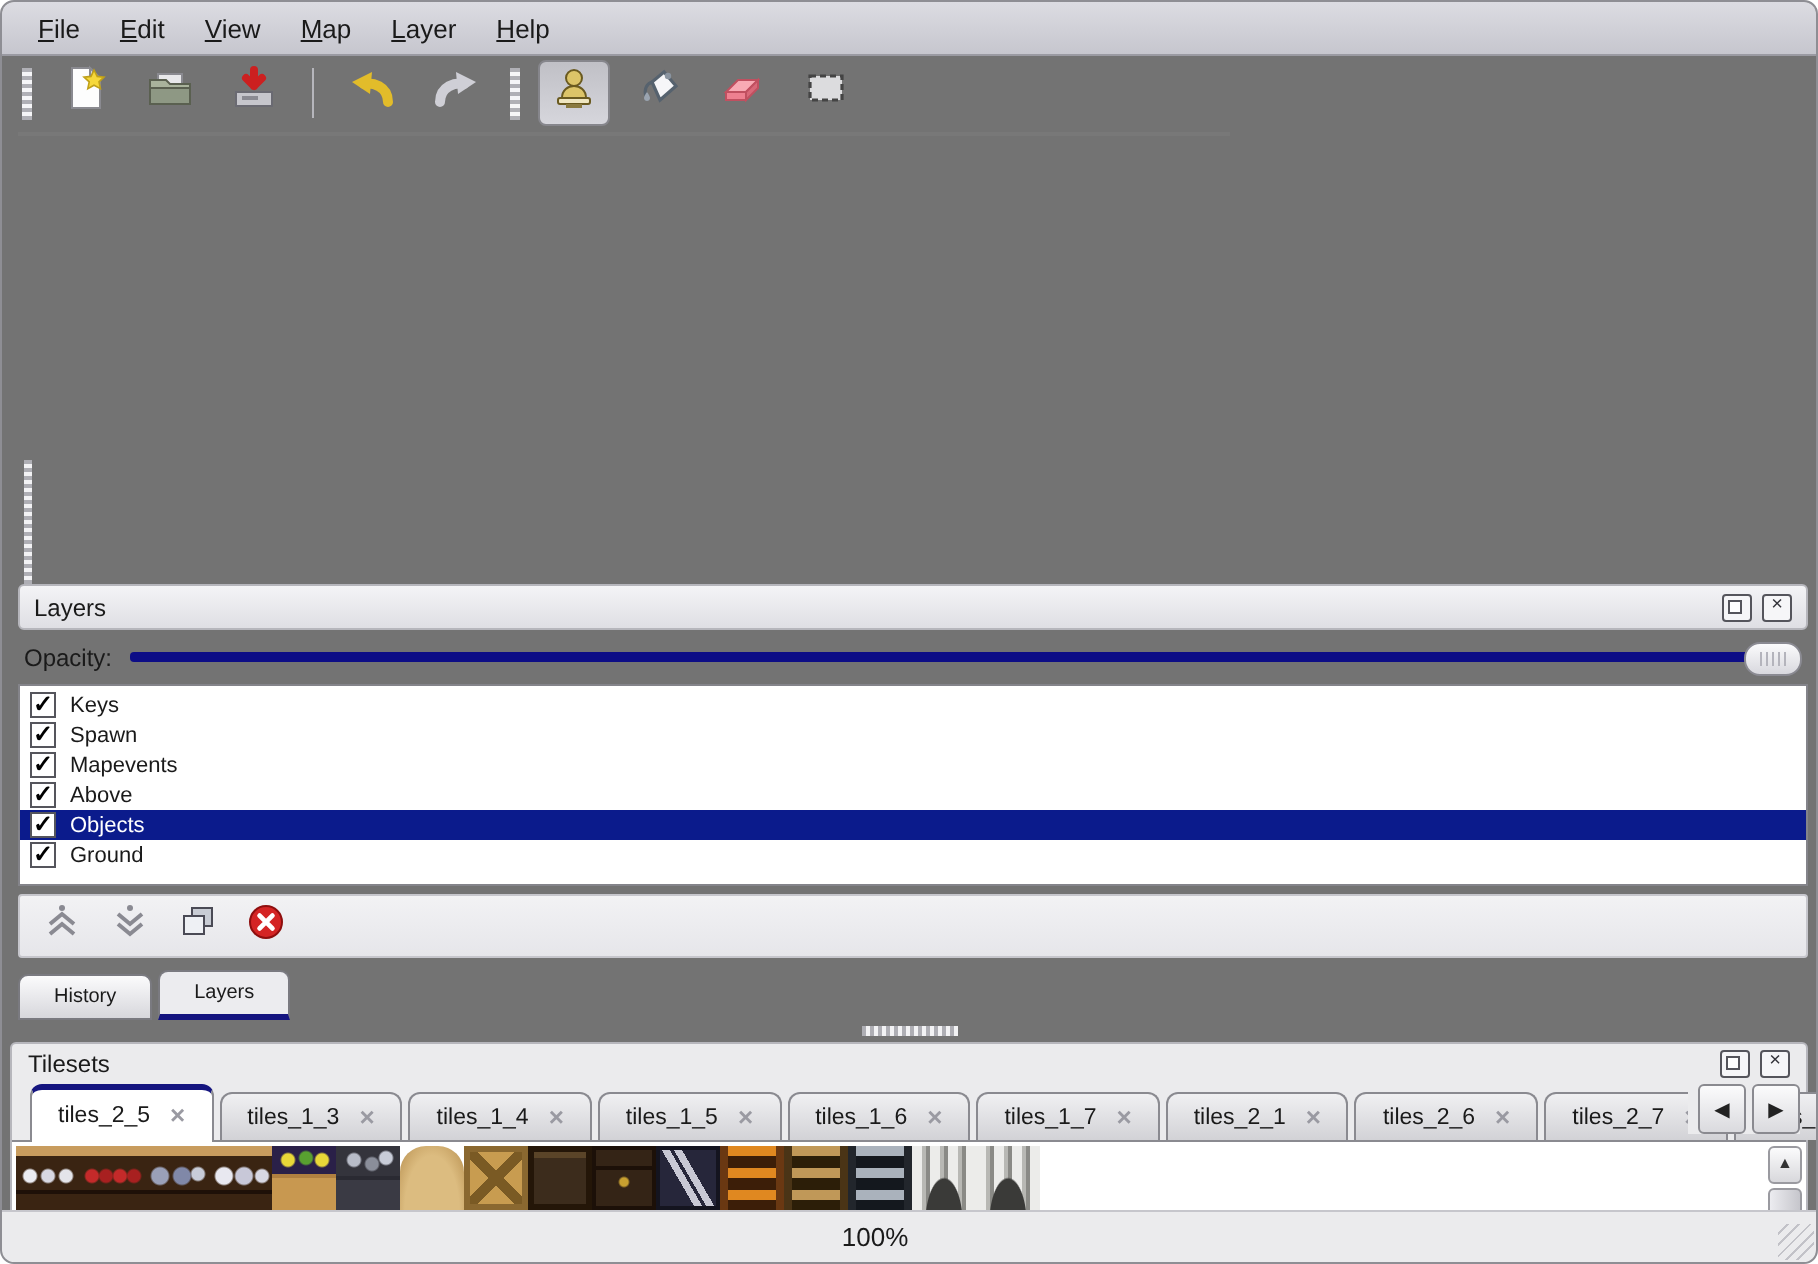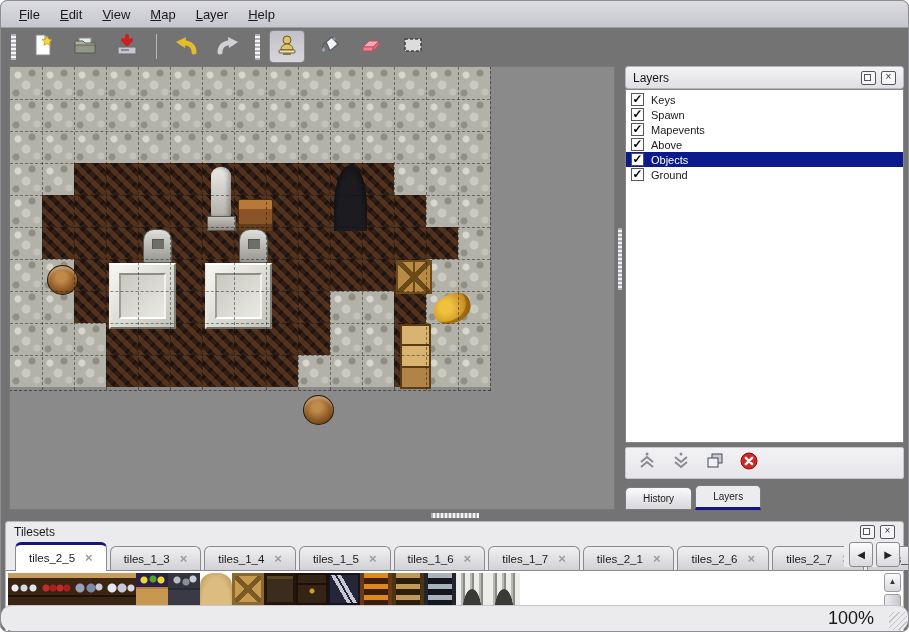--- a/index.html
+++ b/index.html
@@ -12,21 +12,21 @@
   .menu-item::first-letter{text-decoration:underline;}
 
   
   .toolbar{height:37px;display:flex;align-items:center;padding:0 4px;}
   .grip-v{width:5px;height:26px;margin:0 6px;background-image:repeating-linear-gradient(to bottom,#b0b0b6 0 2px,#f6f6f8 2px 4px);}
   .tbtn{width:34px;height:31px;border:1px solid rgba(0,0,0,0);border-radius:4px;display:flex;align-items:center;justify-content:center;background:none;margin:0 3px;}
   .tbtn.selected{background:linear-gradient(#c0c0c6,#d6d6dc);border:1px solid #86868c;}
   .tsep{width:1px;height:25px;background:#b6b6bc;margin:0 8px;}
 
   
-  .main-row{display:flex;height:444px;margin:1px 4px 0 8px;}
+  .main-row{display:flex;height:444px;margin:1px 4px 0 8px;flex-direction:column;}
   .map-view{width:604px;border:1px solid #787878;background:#8a8a8a;position:relative;overflow:hidden;flex:none;}
   .map-content{position:absolute;left:0;top:0;width:480px;height:323px;outline:1px dashed rgba(0,0,0,.45);}
   .map-tiles{position:absolute;left:0;top:0;display:grid;grid-template-columns:repeat(15,32px);grid-auto-rows:32px;}
   .tile-wall{background-color:#b2b2a8;background-image:
     radial-gradient(circle at 8px 8px,#d6d6cc 3px,rgba(0,0,0,0) 4px),
     radial-gradient(circle at 22px 6px,#8e8e82 3px,rgba(0,0,0,0) 4px),
     radial-gradient(circle at 16px 18px,#cacabe 4px,rgba(0,0,0,0) 5px),
     radial-gradient(circle at 6px 26px,#90908a 3px,rgba(0,0,0,0) 4px),
     radial-gradient(circle at 27px 25px,#c2c2b6 3px,rgba(0,0,0,0) 4px);}
   .tile-floor{background-color:#2e1d15;background-image:
@@ -93,21 +93,21 @@
   .arrow-btn{width:22px;height:23px;border:1px solid #8a8a90;border-radius:3px;background:linear-gradient(#fbfbfc,#dadade);font-size:10px;color:#222;display:flex;align-items:center;justify-content:center;margin-left:3px;}
   .tiles-area{flex:1;background:#fff;position:relative;overflow:hidden;}
   .tiles-grid{position:absolute;left:2px;top:2px;display:grid;grid-template-columns:repeat(17,32px);grid-auto-rows:32px;}
   .vscroll{position:absolute;right:2px;top:2px;bottom:2px;width:17px;display:flex;flex-direction:column;}
   .vs-btn{height:17px;flex:none;border:1px solid #9a9aa0;border-radius:3px;background:linear-gradient(#fbfbfc,#d8d8dc);font-size:8px;color:#333;text-align:center;line-height:15px;}
   .vs-track{flex:1;position:relative;margin:2px 0;}
   .vs-thumb{position:absolute;top:0;left:0;right:0;height:86px;border:1px solid #9a9aa0;border-radius:3px;background:linear-gradient(90deg,#ececf0,#c6c6cc);}
   .vs-thumb::after{content:"";position:absolute;left:3px;right:3px;top:50%;height:7px;margin-top:-3px;background-image:repeating-linear-gradient(to bottom,#9a9aa0 0 1px,rgba(0,0,0,0) 1px 3px);}
 
   
-  .statusbar{position:absolute;left:0;right:0;bottom:0;height:25px;border-top:1px solid #c6c6cc;display:flex;align-items:center;justify-content:flex-end;font-size:18px;padding-right:34px;background:#ebebed;border-radius:11px;}
+  .statusbar{position:absolute;left:0;right:0;bottom:0;height:25px;border-top:1px solid #c6c6cc;display:flex;align-items:center;justify-content:center;font-size:13px;padding-right:34px;background:#ebebed;}
   .resize-grip{position:absolute;right:1px;bottom:1px;width:18px;height:18px;background-image:repeating-linear-gradient(135deg,rgba(0,0,0,0) 0 3px,#c2c2c8 3px 4px);border-bottom-right-radius:7px;}
 
   
   .tk{width:32px;height:32px;background-color:#fff;}
   .tk-shelf_dishes,.tk-shelf_red,.tk-shelf_pots,.tk-shelf_jugs{background-color:#3a2412;}
   .tk-shelf_dishes{background-image:linear-gradient(#c89c5e 0 5px,rgba(0,0,0,0) 5px),radial-gradient(circle at 7px 15px,#ececf2 3px,rgba(0,0,0,0) 4px),radial-gradient(circle at 16px 15px,#d8d8e2 3px,rgba(0,0,0,0) 4px),radial-gradient(circle at 25px 15px,#e4e4ea 3px,rgba(0,0,0,0) 4px),linear-gradient(rgba(0,0,0,0) 0 22px,#1e1008 22px 24px,rgba(0,0,0,0) 24px);}
   .tk-shelf_red{background-image:linear-gradient(#c89c5e 0 5px,rgba(0,0,0,0) 5px),radial-gradient(circle at 6px 15px,#c42a2a 3px,rgba(0,0,0,0) 4px),radial-gradient(circle at 13px 15px,#a82020 3px,rgba(0,0,0,0) 4px),radial-gradient(circle at 20px 15px,#c42a2a 3px,rgba(0,0,0,0) 4px),radial-gradient(circle at 27px 15px,#a82020 3px,rgba(0,0,0,0) 4px),linear-gradient(rgba(0,0,0,0) 0 22px,#1e1008 22px 24px,rgba(0,0,0,0) 24px);}
   .tk-shelf_pots{background-image:linear-gradient(#c89c5e 0 5px,rgba(0,0,0,0) 5px),radial-gradient(circle at 8px 15px,#9aa0b8 4px,rgba(0,0,0,0) 5px),radial-gradient(circle at 19px 15px,#8088a8 4px,rgba(0,0,0,0) 5px),radial-gradient(circle at 27px 14px,#c8ccd8 3px,rgba(0,0,0,0) 4px),linear-gradient(rgba(0,0,0,0) 0 22px,#1e1008 22px 24px,rgba(0,0,0,0) 24px);}
   .tk-shelf_jugs{background-image:linear-gradient(#c89c5e 0 5px,rgba(0,0,0,0) 5px),radial-gradient(circle at 8px 15px,#e8e8f0 4px,rgba(0,0,0,0) 5px),radial-gradient(circle at 18px 15px,#c8c8d8 4px,rgba(0,0,0,0) 5px),radial-gradient(circle at 27px 15px,#d8d8e4 3px,rgba(0,0,0,0) 4px),linear-gradient(rgba(0,0,0,0) 0 22px,#1e1008 22px 24px,rgba(0,0,0,0) 24px);}
   .tk-cab1,.tk-cab2{background-color:#6a4826;}
@@ -437,20 +437,27 @@
     <div class="v-splitter">
         <div class="grip"></div>
       </div>
 
     <div class="layers-panel">
       <div class="panel-header">
         <span>Layers</span>
         <span class="ph-spacer"></span>
         <span class="win-icon restore"></span>
         <span class="win-icon">×</span>
+      </div>
+      <div class="opacity-row">
+        <span>Opacity:</span>
+        <div class="slider">
+          <div class="slider-track"></div>
+          <div class="slider-handle"></div>
+        </div>
       </div>
       <div class="layer-list" id="layer-list">
           <div class="layer-row">
             <span class="cb">✓</span>
             <span>Keys</span>
           </div>
           <div class="layer-row">
             <span class="cb">✓</span>
             <span>Spawn</span>
           </div>

